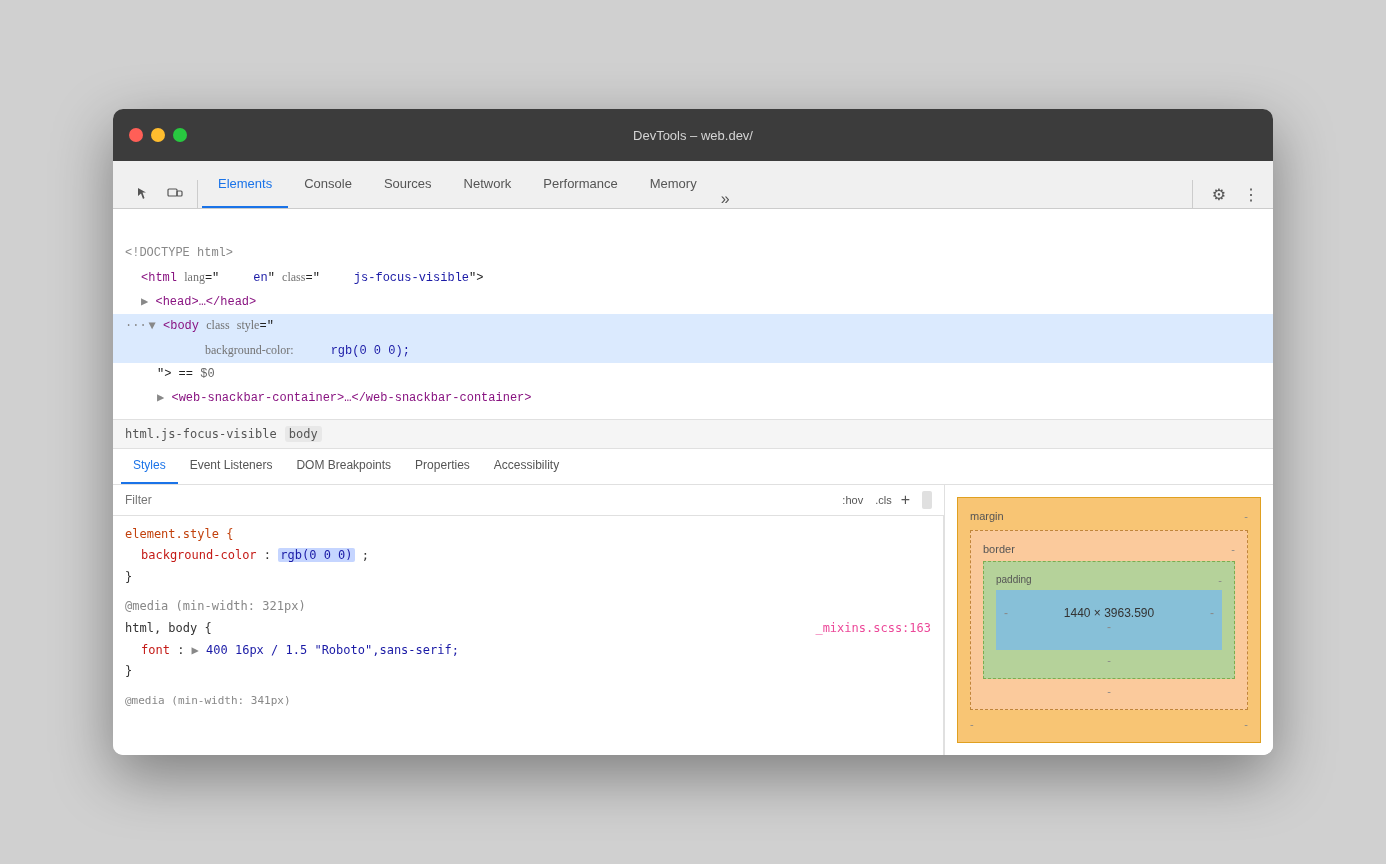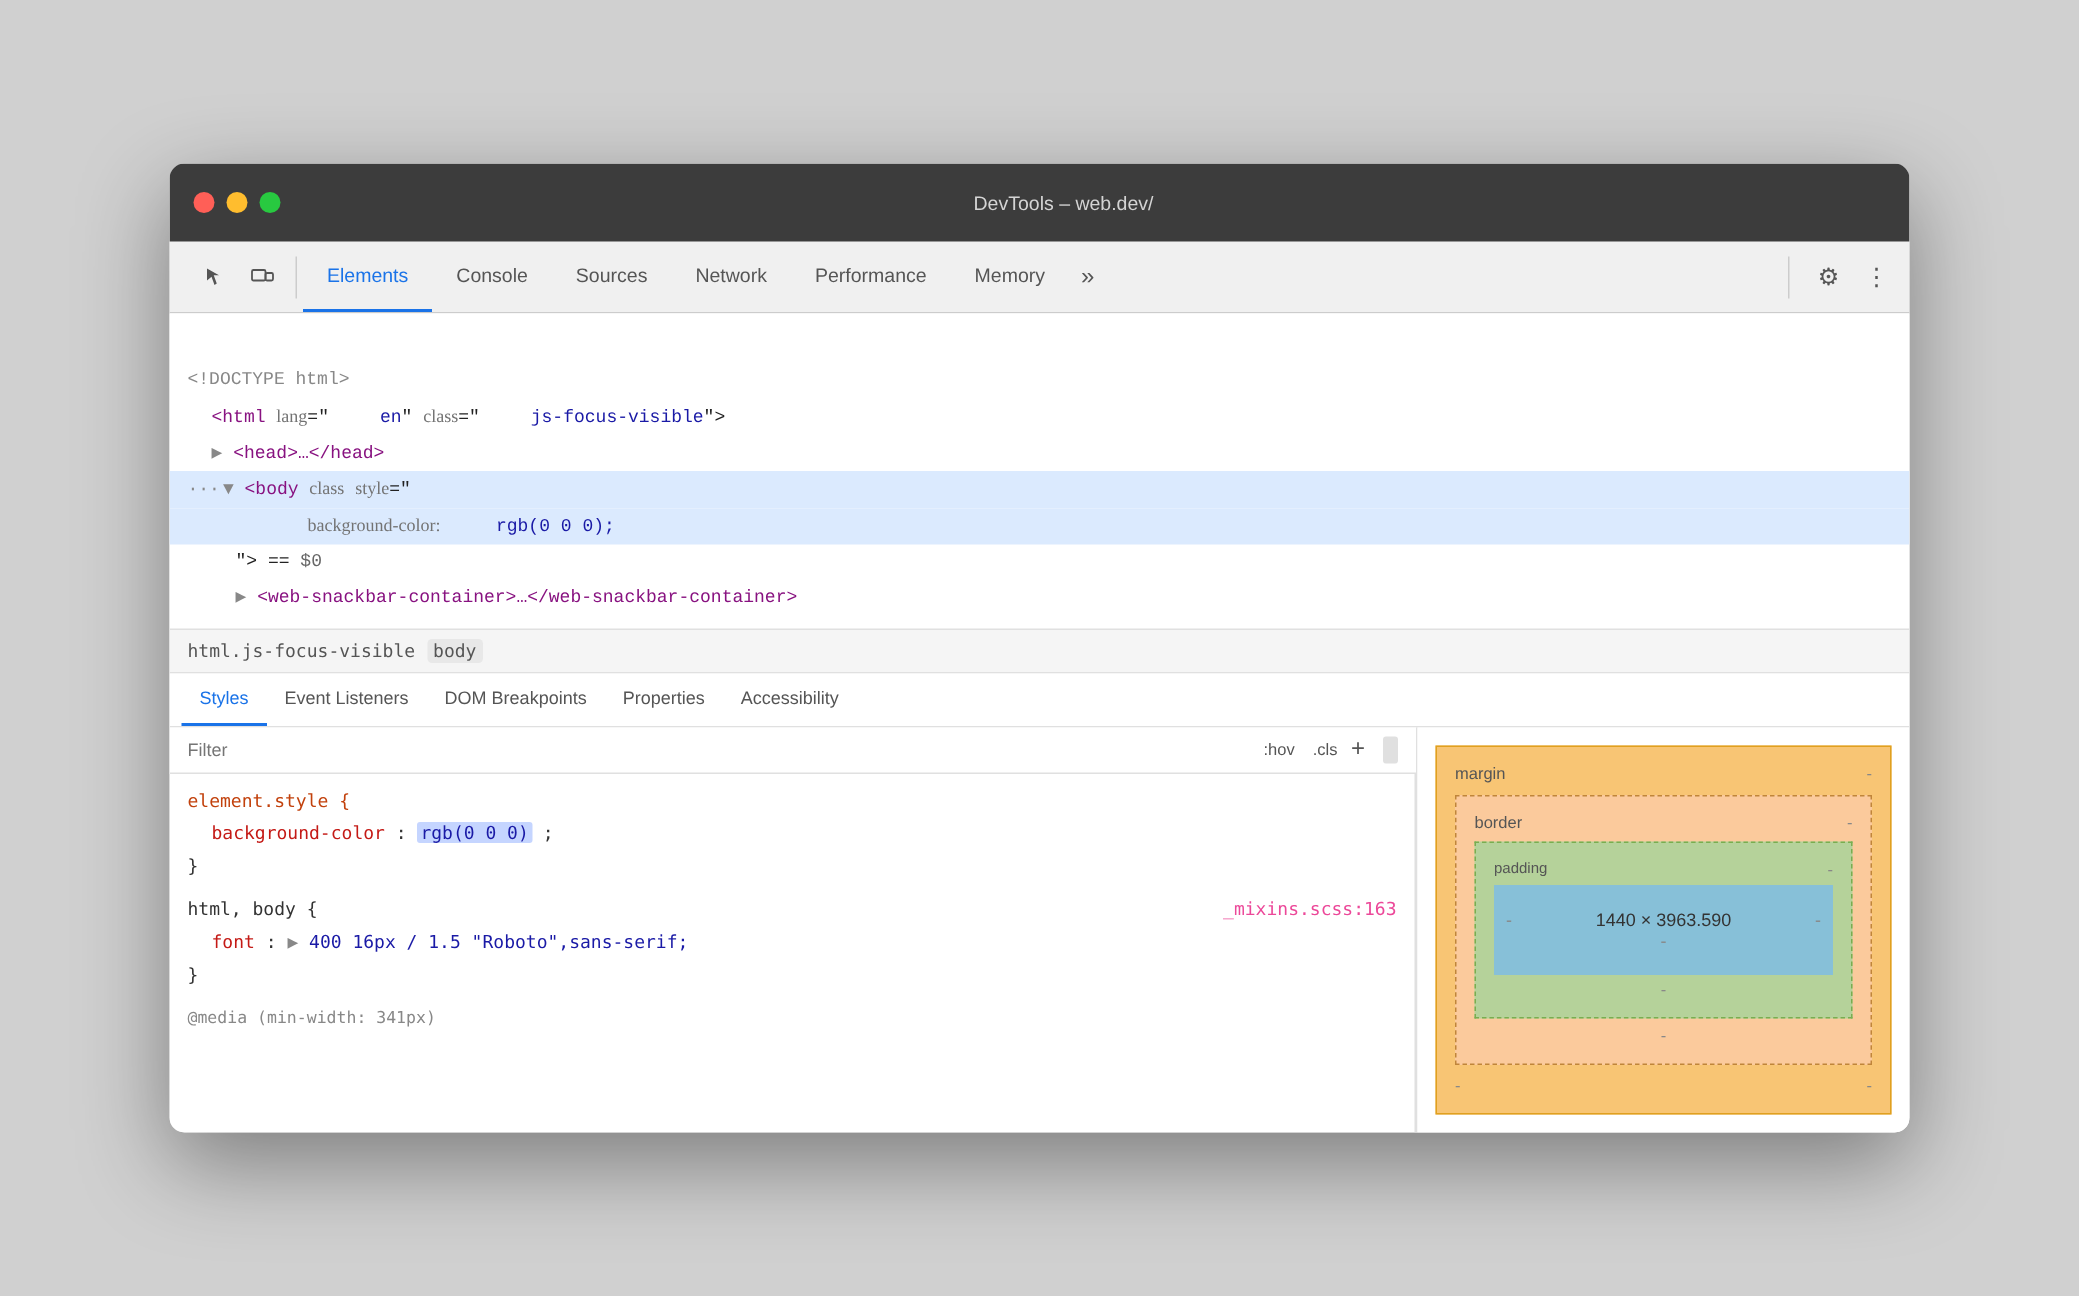--- a/index.html
+++ b/index.html
@@ -46,29 +46,28 @@
     .traffic-light.minimize { background: #ffbd2e; }
     .traffic-light.maximize { background: #28c940; }
 
     .titlebar-title {
       position: absolute;
       left: 50%;
       transform: translateX(-50%);
       color: #d4d4d4;
       font-size: 13px;
       font-weight: 500;
-      margin-left: 16px;
     }
 
     
     .tabbar {
       background: #f0f0f0;
       border-bottom: 1px solid #ccc;
       display: flex;
-      align-items: center;
+      align-items: flex-end;
       height: 48px;
       padding: 0 8px;
     }
 
     .tabbar-icons {
       display: flex;
       align-items: center;
       gap: 4px;
       padding: 0 8px;
       border-right: 1px solid #ccc;
@@ -510,20 +509,23 @@
               <span class="css-colon">: </span>
               <span class="css-value-highlight css-value-text">rgb(0 0 0)</span>
               <span class="css-colon">;</span>
             </div>
             <div>
               <span class="css-brace">}</span>
             </div>
           </div>
 
           <div class="css-block">
+            <div>
+              <span class="css-media">@media (min-width: 321px)</span>
+            </div>
             <div style="display:flex; justify-content:space-between;">
               <span class="css-selector2">html, body {</span>
               <span class="css-link">_mixins.scss:163</span>
             </div>
             <div style="padding-left:16px;">
               <span class="css-prop">font</span>
               <span class="css-colon">: </span>
               <span style="color:#888">▶ </span>
               <span class="css-value-text">400 16px / 1.5 "Roboto",sans-serif;</span>
             </div>

